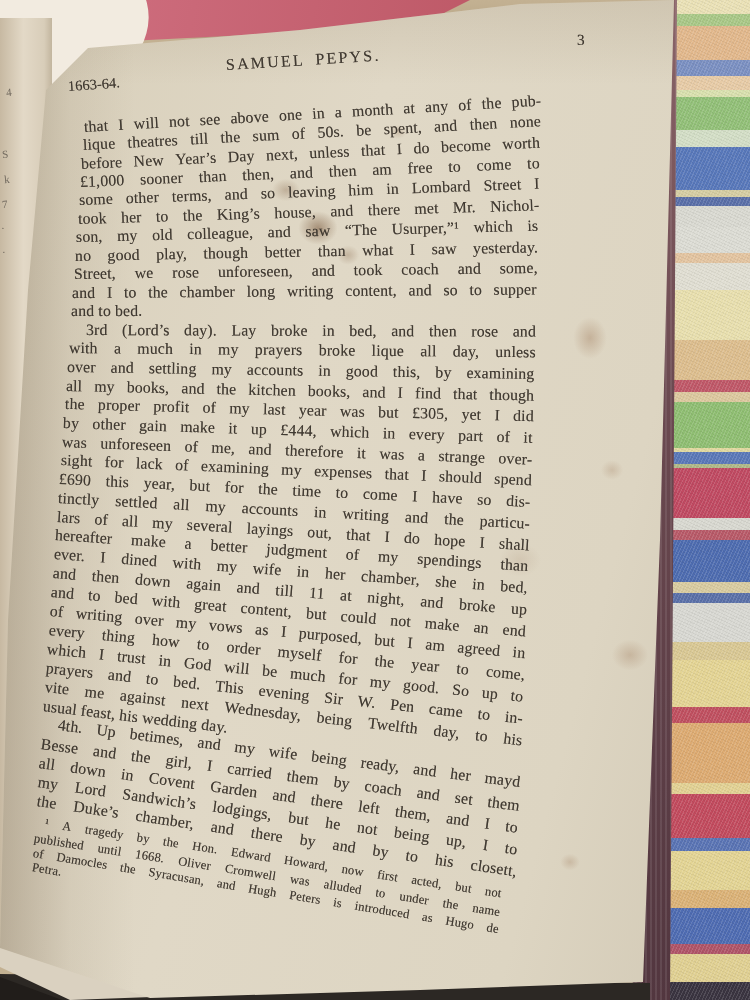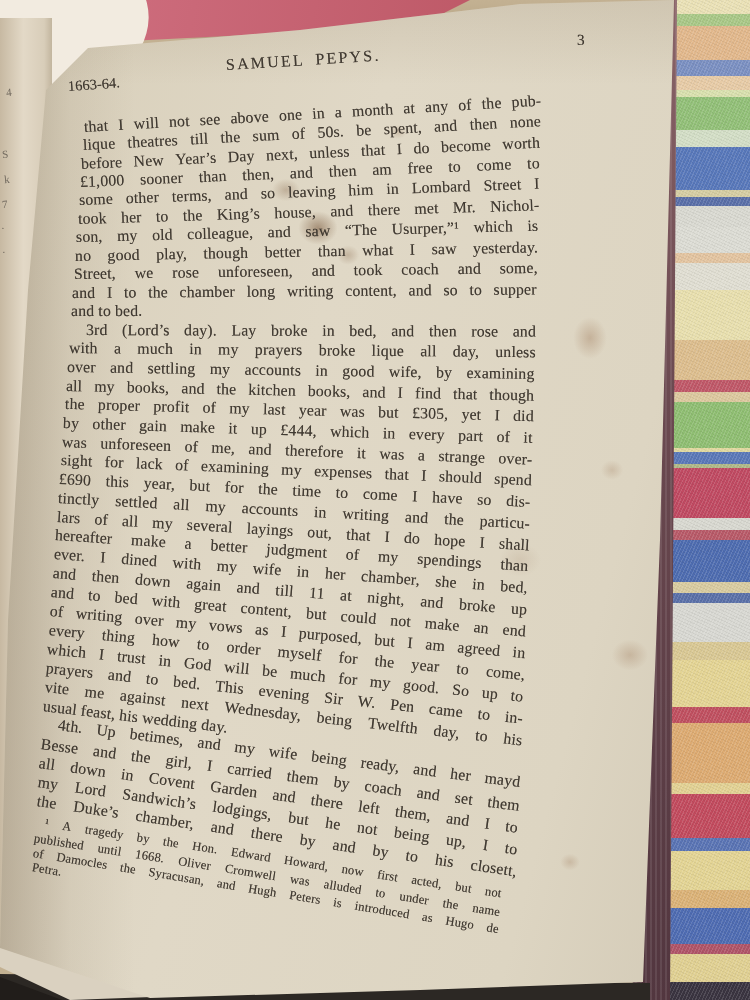--- a/index.html
+++ b/index.html
@@ -249,21 +249,21 @@
           <span>unless</span>
         </div>
         <div class="line just" style="top: 357.928px; left: 67.205px; width: 467.597px; transform: rotate(0.850754deg);">
           <span>over</span>
           <span>and</span>
           <span>settling</span>
           <span>my</span>
           <span>accounts</span>
           <span>in</span>
           <span>good</span>
-          <span>wife,</span>
+          <span>this,</span>
           <span>by</span>
           <span>examining</span>
         </div>
         <div class="line just" style="top: 376.552px; left: 65.9014px; width: 468.342px; transform: rotate(1.17295deg);">
           <span>all</span>
           <span>my</span>
           <span>books,</span>
           <span>and</span>
           <span>the</span>
           <span>kitchen</span>

